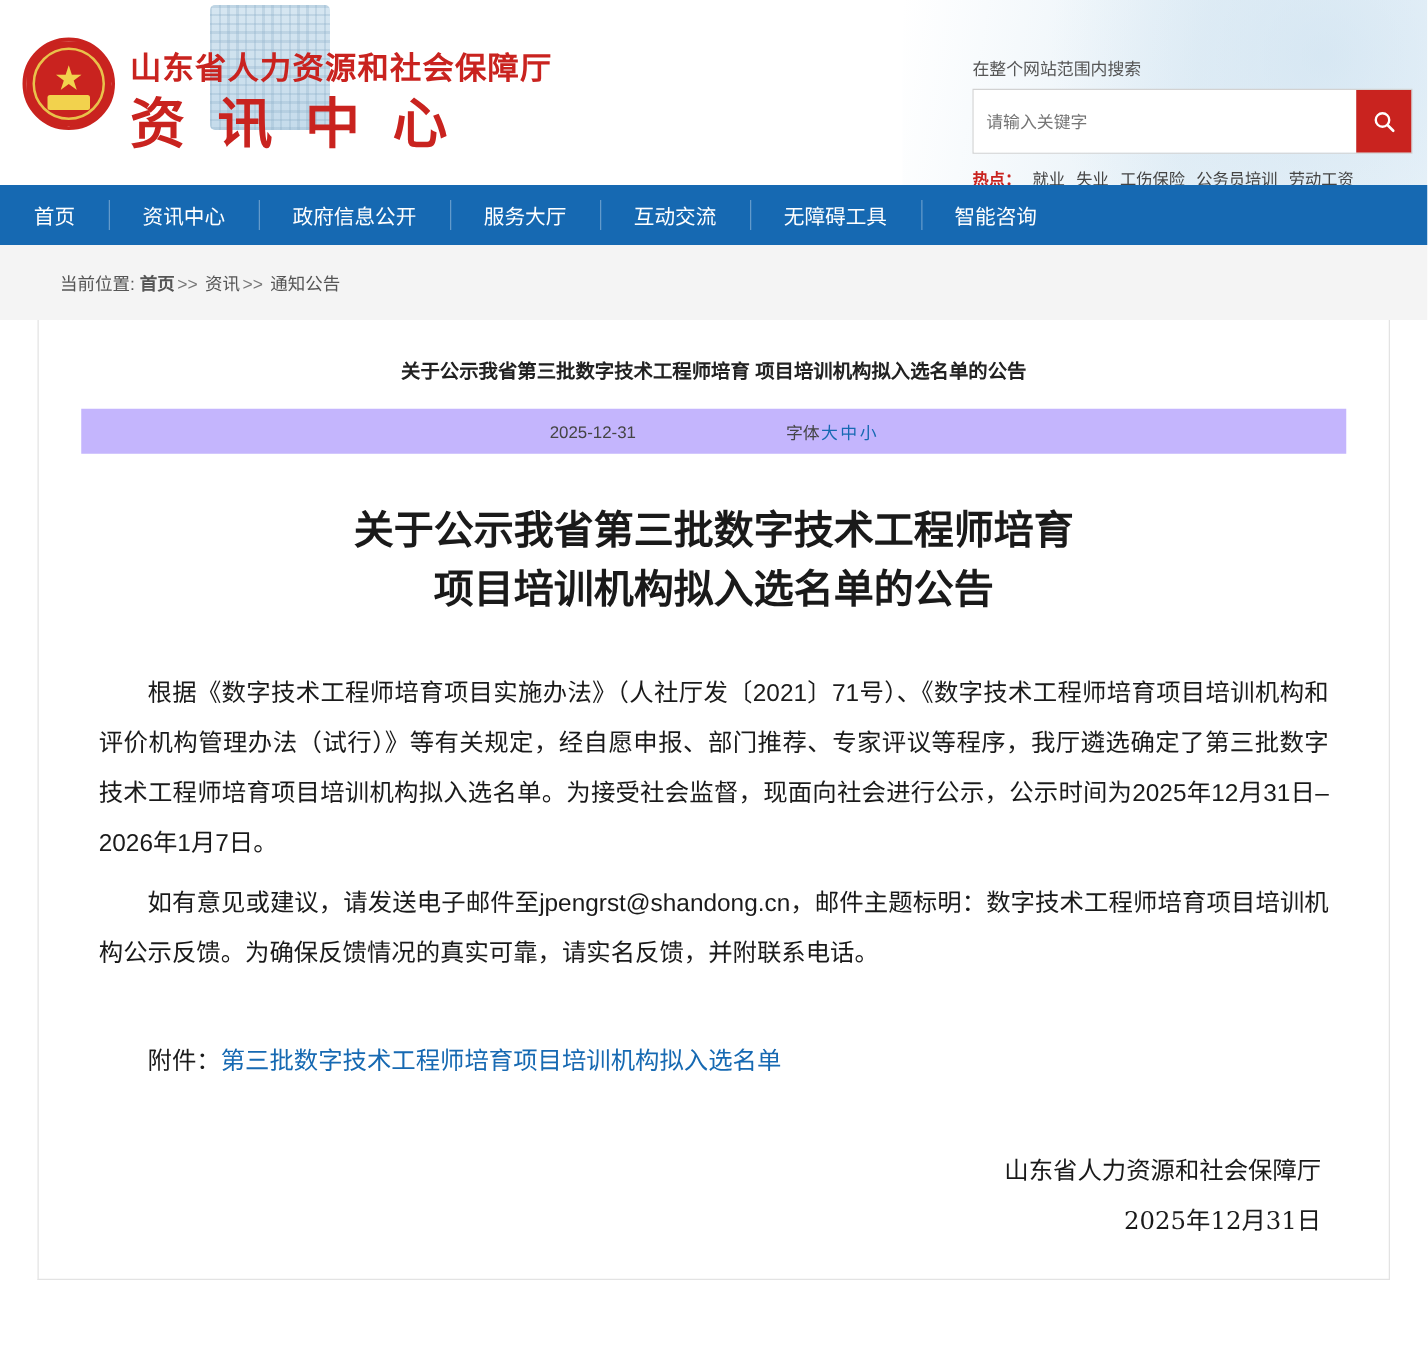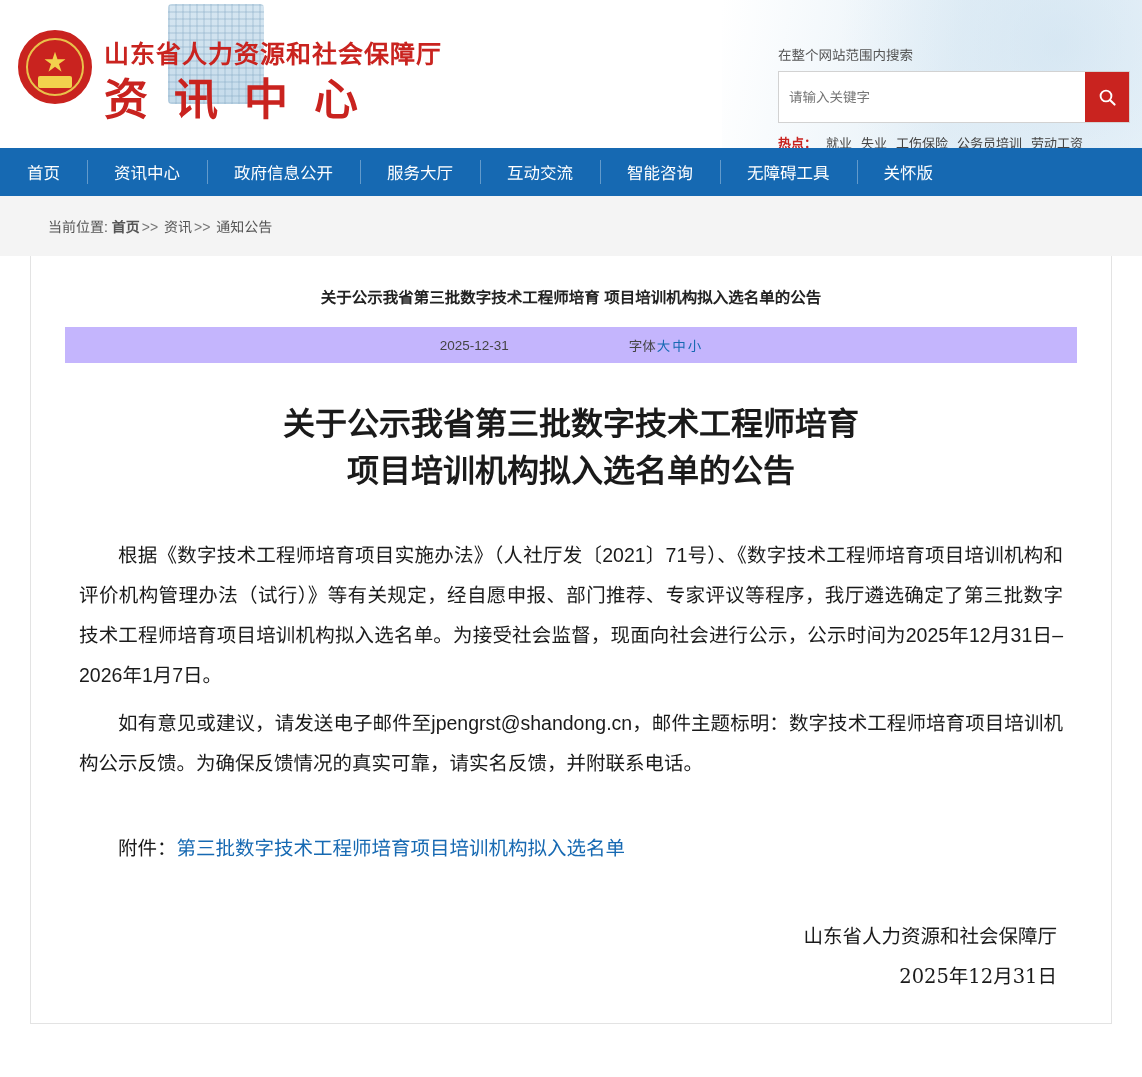--- a/index.html
+++ b/index.html
@@ -312,23 +312,22 @@
     </div>
   </div>
 </div>
 
 <div class="nav">
   <div class="nav-item">首页</div>
   <div class="nav-item">资讯中心</div>
   <div class="nav-item">政府信息公开</div>
   <div class="nav-item">服务大厅</div>
   <div class="nav-item">互动交流</div>
+  <div class="nav-item">无障碍工具</div>
   <div class="nav-item">智能咨询</div>
-  <div class="nav-item">无障碍工具</div>
-  <div class="nav-item">关怀版</div>
 </div>
 
 <div class="crumb-band">
   <div class="crumb">
     <span>当前位置:</span>
     <b><a href="#">首页</a></b><span class="sep">&gt;&gt;</span>
     <a href="#">资讯</a><span class="sep">&gt;&gt;</span>
     <a href="#">通知公告</a>
   </div>
 </div>

